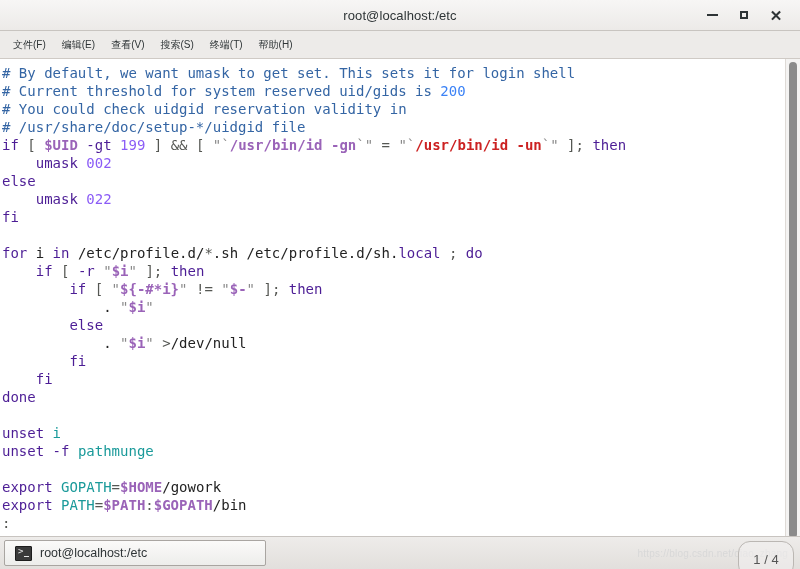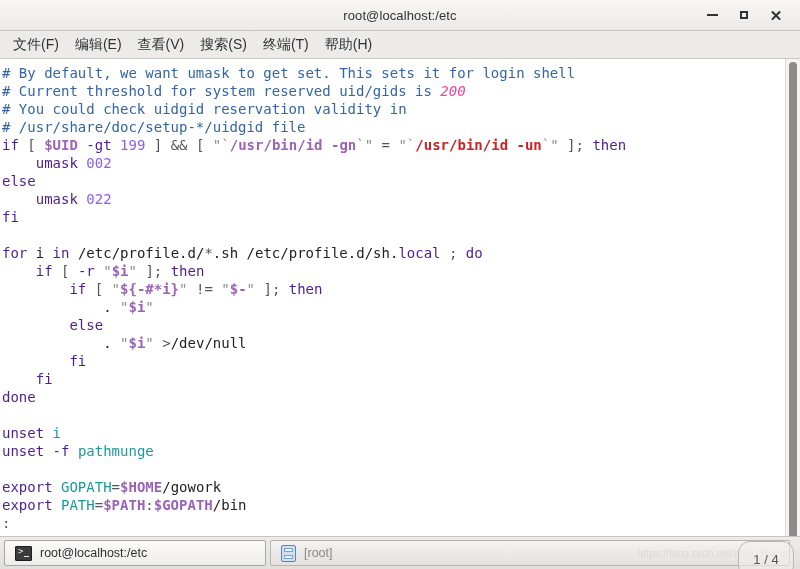--- a/index.html
+++ b/index.html
@@ -50,21 +50,21 @@
 
   
   .menubar {
     height: 28px; flex: 0 0 28px;
     background: #edebe9;
     border-bottom: 1px solid #cfcac5;
     display: flex; align-items: center;
     padding-left: 6px;
   }
   .menu-item {
-    font-size: 14px; color: #2e3436;
+    font-size: 10px; color: #2e3436;
     padding: 3px 7px; margin-right: 2px;
     white-space: nowrap; cursor: default;
   }
 
   
   .terminal-wrap {
     flex: 1 1 auto;
     position: relative;
     background: #ffffff;
     overflow: hidden;
@@ -77,21 +77,21 @@
     font-size: 14px;
     line-height: 18px;
     white-space: pre;
     color: #000000;
     overflow: hidden;
   }
   .tline { height: 18px; white-space: pre; }
 
   
   .c-comment  { color: #3465a4; }
-  .c-num-dim  { color: #ec4899; font-style: italic; }
+  .c-num-dim  { color: #3b82f6; }
   .c-kw       { color: #4c1d95; }
   .c-var      { color: #9a63b8; font-weight: bold; }
   .c-num      { color: #8b5cf6; }
   .c-op       { color: #555753; }
   .c-path-red { color: #cc2222; font-weight: bold; }
   .c-str      { color: #8a8a8a; }
   .c-teal     { color: #1a9a9a; }
   .c-dark     { color: #222222; }
 
   
@@ -233,24 +233,17 @@
     <div class="scrollbar">
       <div class="scroll-thumb"></div>
     </div>
   </div>
 
   <div class="taskbar">
     <div class="task-btn t1 active">
       <span class="icon-term"></span>
       <span>root@localhost:/etc</span>
     </div>
-    <div class="task-btn t2">
-      <span class="icon-cabinet">
-        <span class="drw d1"></span>
-          <span class="drw d2"></span>
-      </span>
-      <span>[root]</span>
-    </div>
     <div class="watermark">https://blog.csdn.net/qiao_zhang</div>
     <div class="page-indicator">1 / 4</div>
   </div>
 
 </div>
 
 </body></html>

